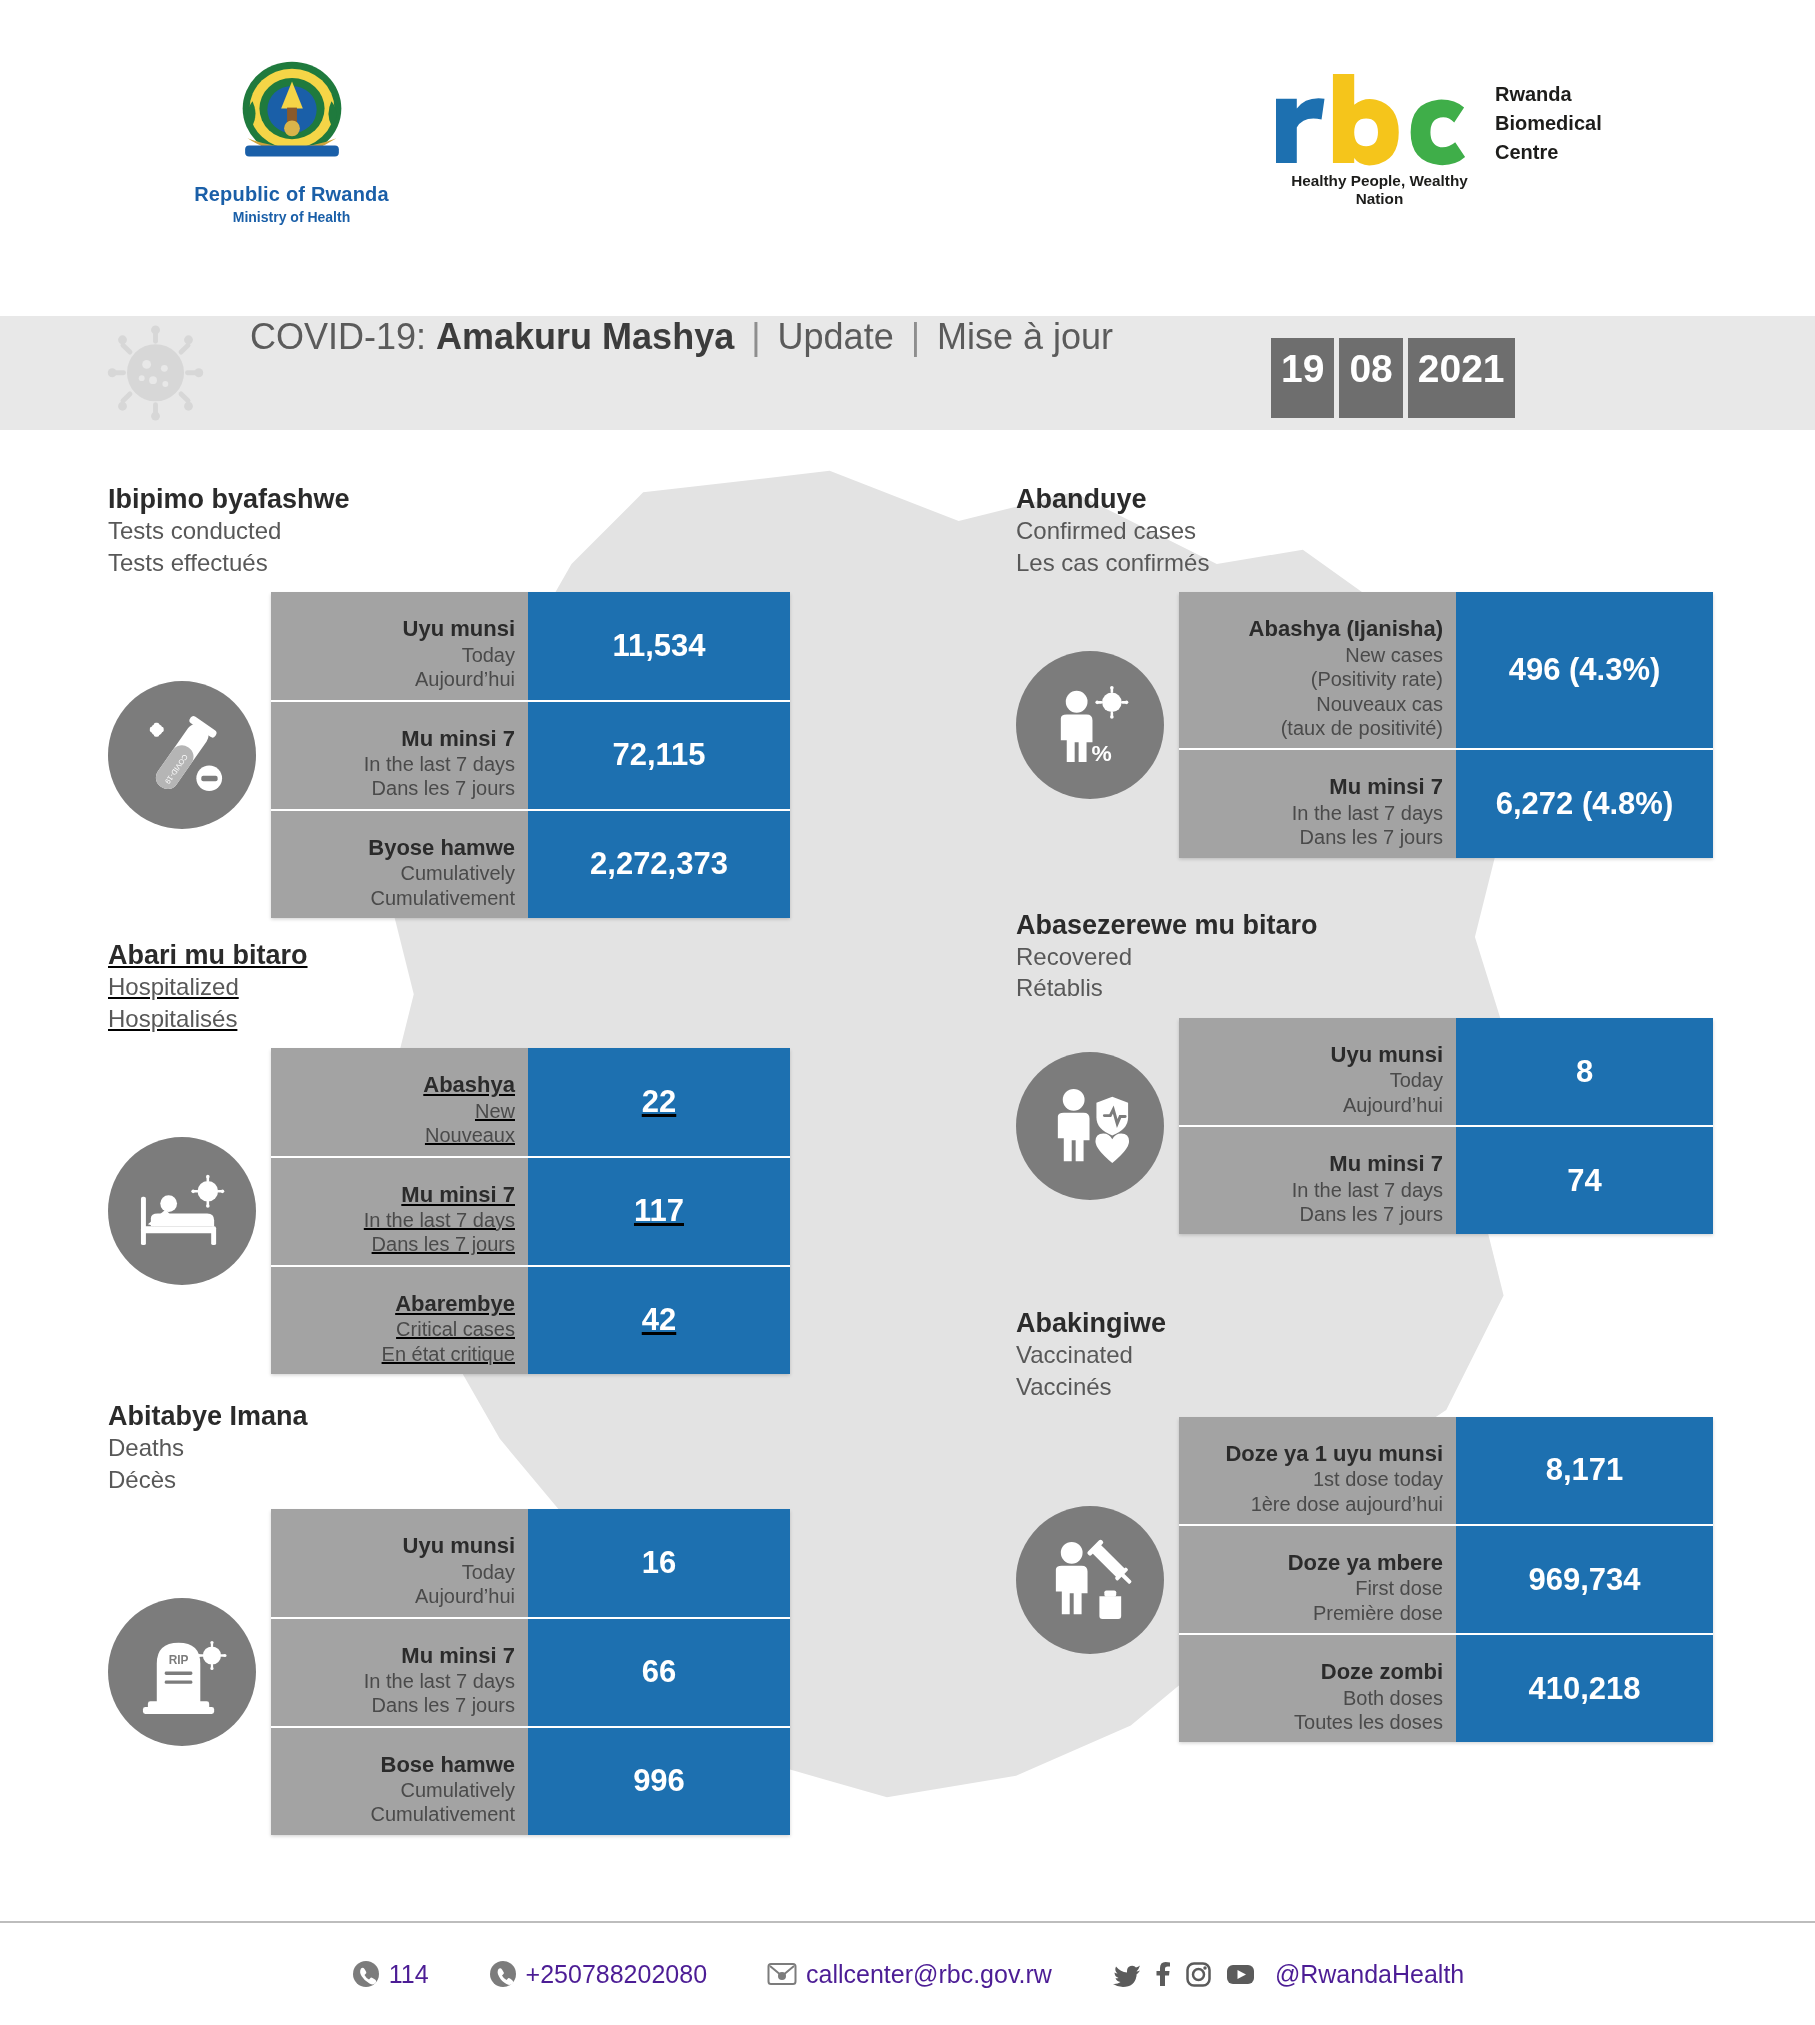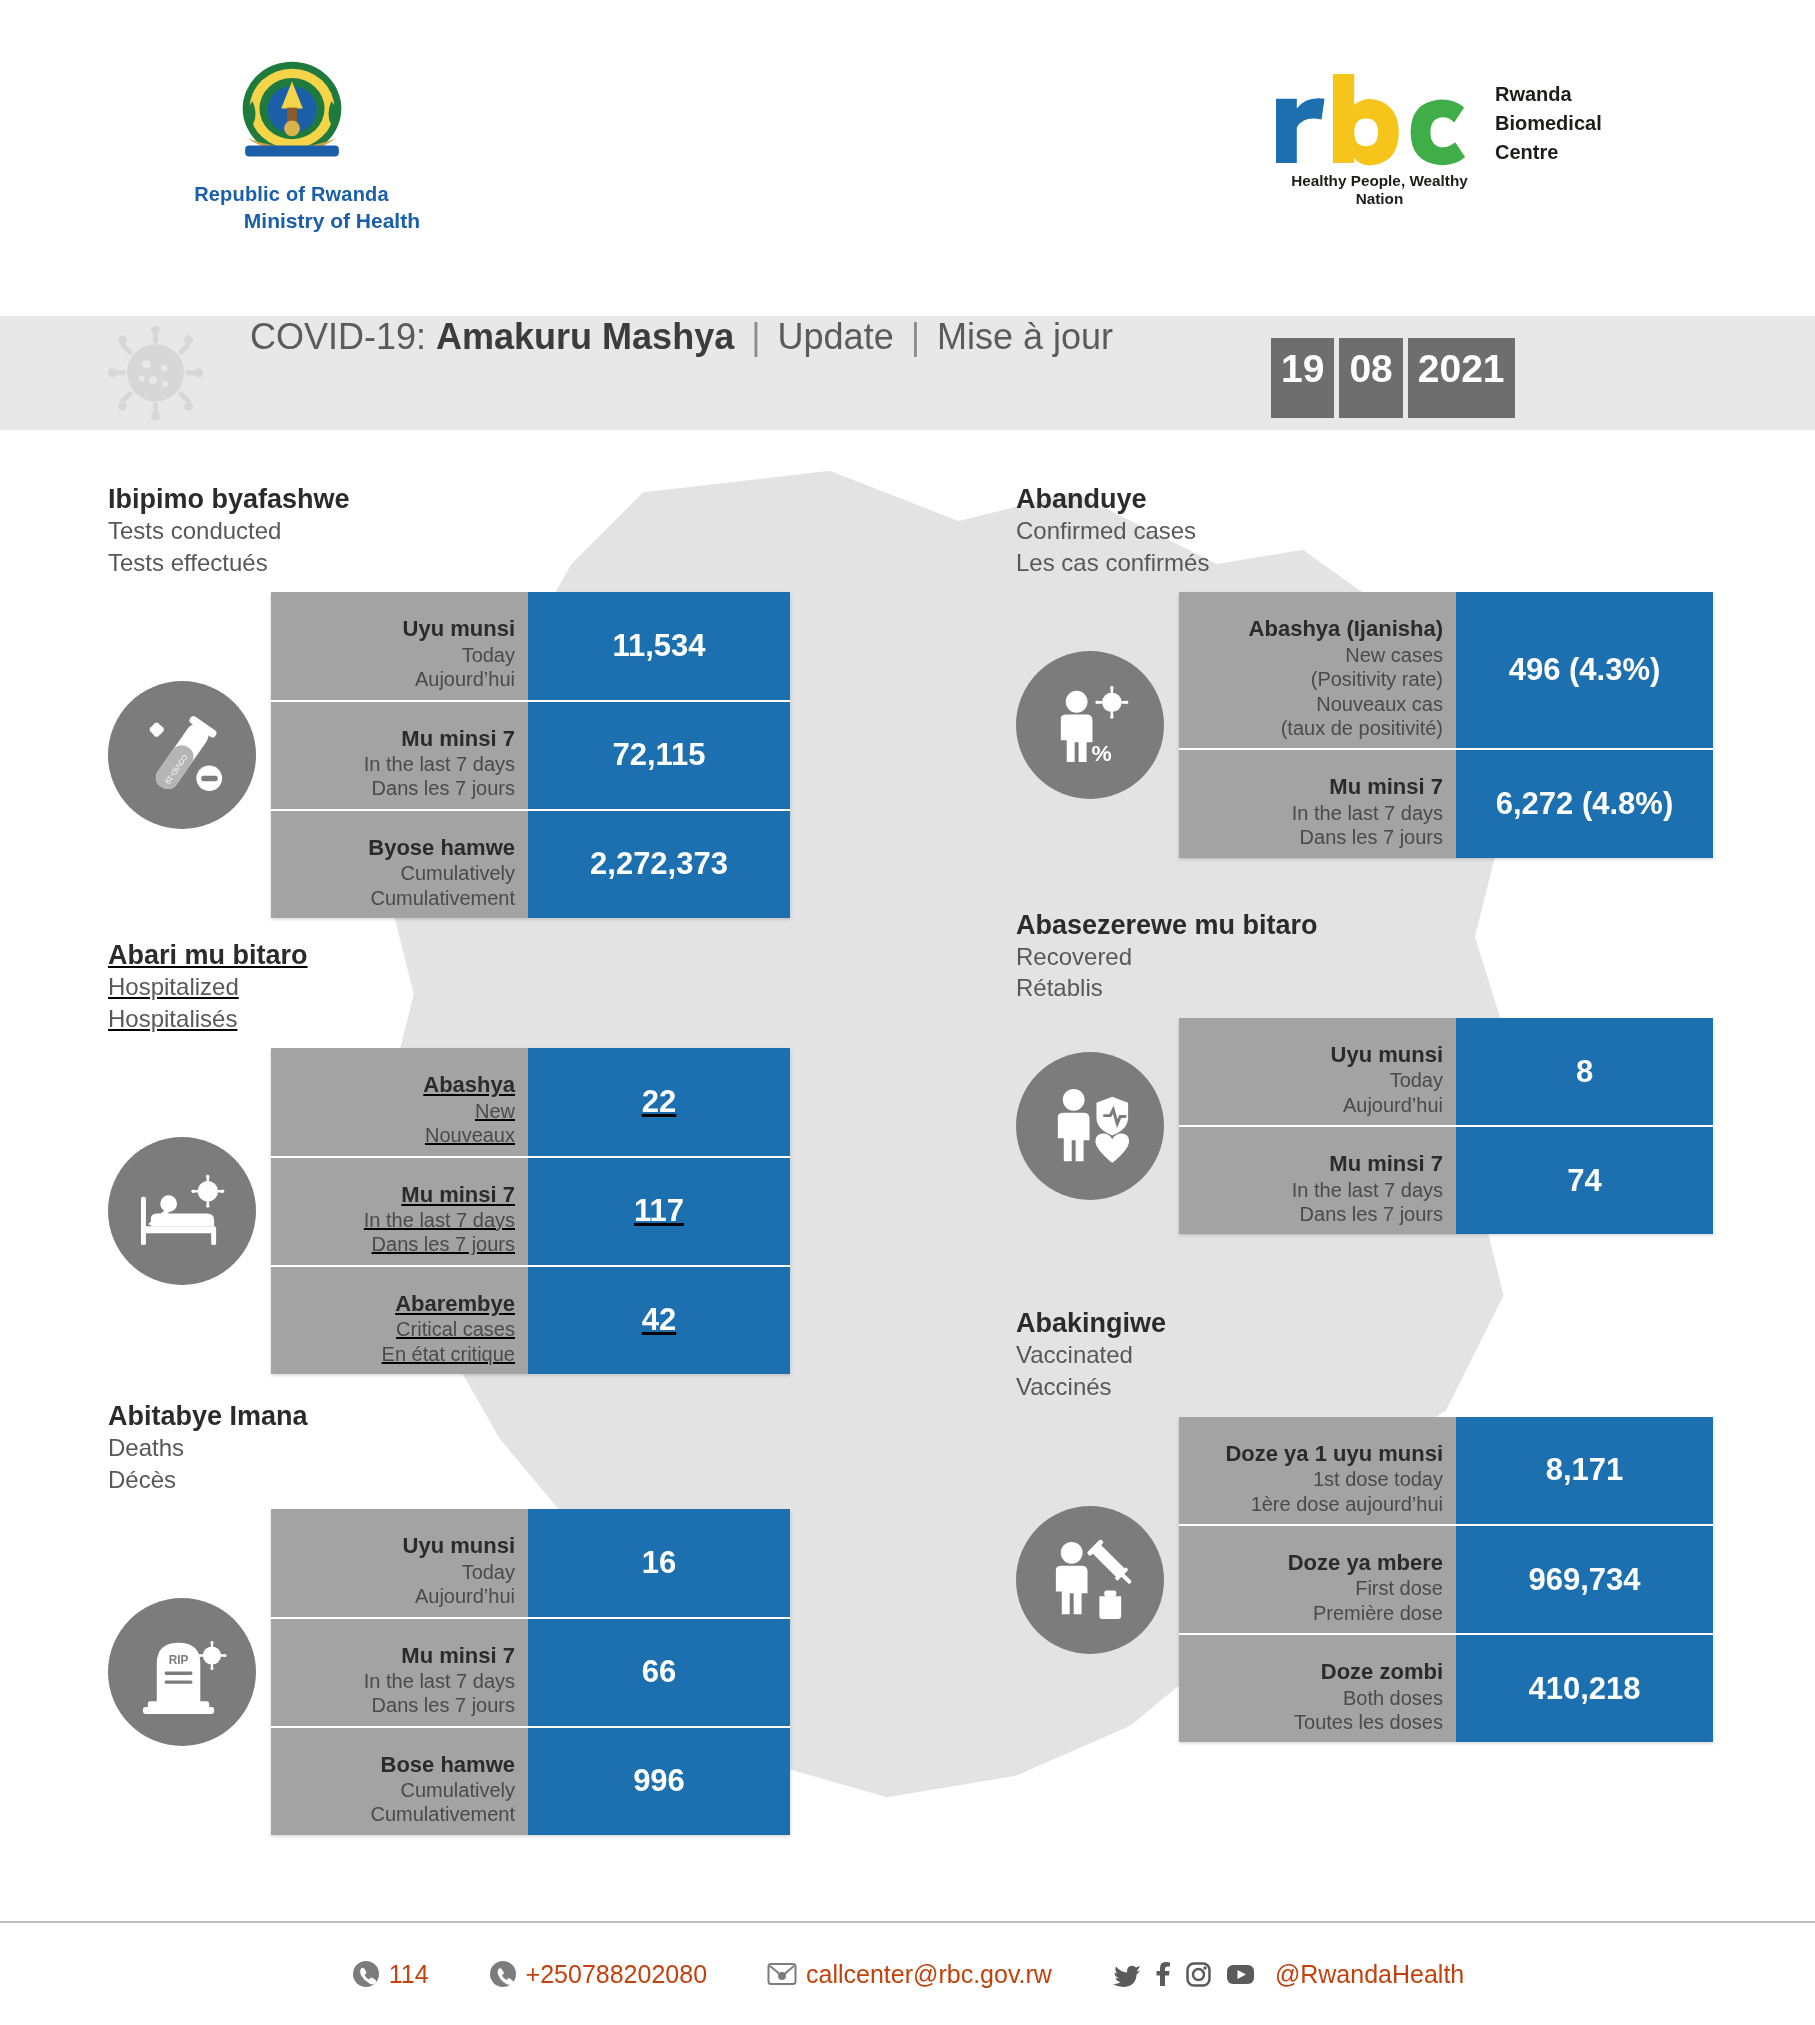--- a/index.html
+++ b/index.html
@@ -45,24 +45,23 @@
   .coat-svg { display: block; margin: 0 auto; }
   .coat-title {
     margin-top: 5px;
     font-size: 20px;
     font-weight: bold;
     color: #1a5fa8;
     letter-spacing: 0.2px;
   }
   .coat-sub {
     margin-top: 3px;
-    font-size: 21px;
+    font-size: 14px;
     font-weight: bold;
     color: #1a5fa8;
-    text-align: right;
   }
 
   .rbc-block {
     position: absolute;
     left: 1266px;
     top: 69px;
     width: 405px;
     display: flex;
     flex-direction: column;
   }
@@ -219,21 +218,21 @@
     justify-content: center;
     gap: 20px;
     z-index: 4;
     background: #ffffff;
   }
   .f-item {
     display: flex;
     align-items: center;
     gap: 9px;
     font-size: 25px;
-    color: #c2410c;
+    color: #4c1d95;
   }
   .f-gap { width: 20px; }
   .social-row { display: flex; align-items: center; gap: 15px; }
 </style>
 </head>
 <body>
 
 <div class="page">
 
   <svg class="map-watermark" viewBox="0 0 1000 1000">

